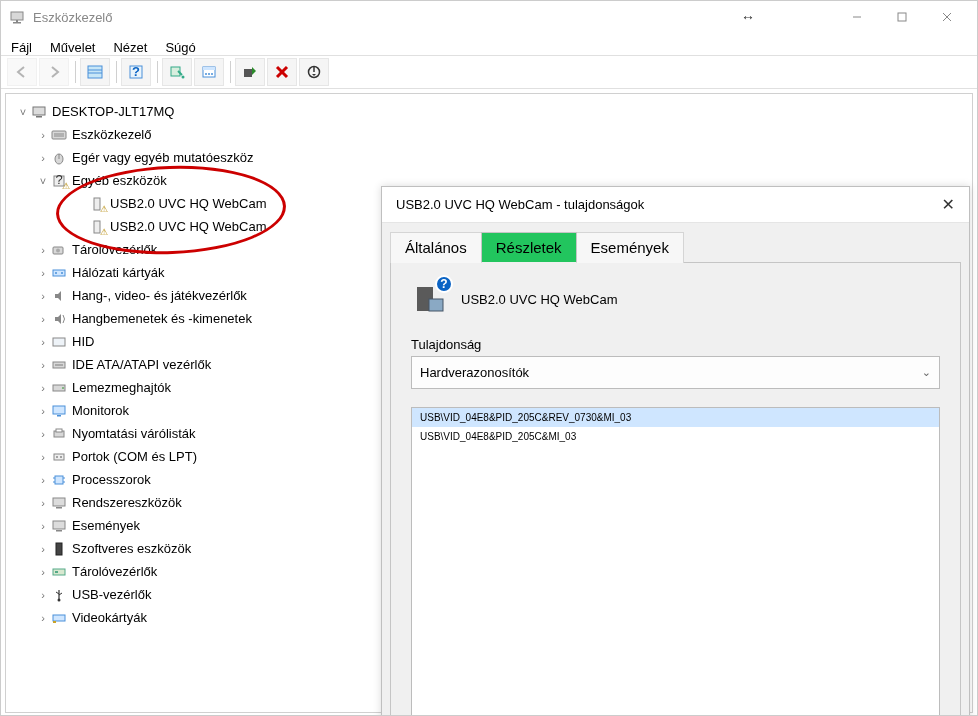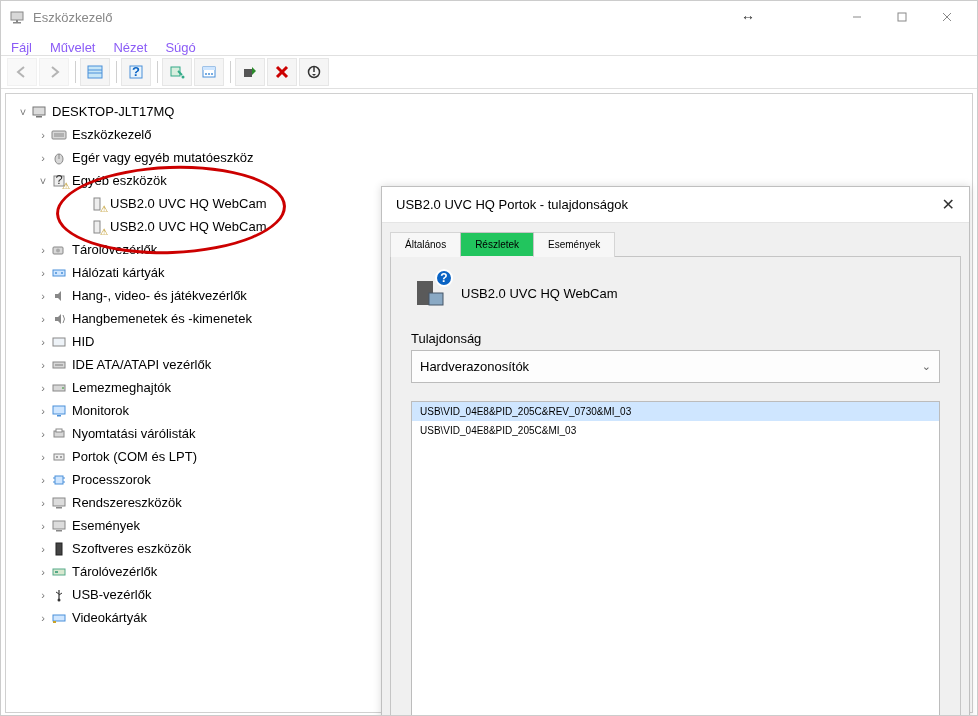--- a/index.html
+++ b/index.html
@@ -7,21 +7,21 @@
 
   
   .titlebar { height: 32px; display: flex; align-items: center; padding: 0 8px; color: #888; }
   .titlebar .t-icon { width: 16px; height: 16px; margin-right: 8px; }
   .titlebar .caption { flex: 1; }
   .title-controls { display: flex; gap: 0; }
   .title-controls .wc { width: 45px; height: 28px; display: flex; align-items: center; justify-content: center; color: #888; }
 
   
   .menubar { height: 22px; display: flex; align-items: center; padding: 0 10px; gap: 18px; }
-  .menubar .mitem { color: #8b5cf6; cursor: default; margin-top: 6px; }
+  .menubar .mitem { color: #000000; cursor: default; margin-top: 6px; }
 
   
   .toolbar { height: 34px; border-top: 1px solid #e0e0e0; border-bottom: 1px solid #e0e0e0; display: flex; align-items: center; padding: 2px 6px; gap: 0; }
   .toolbar .tbtn { width: 30px; height: 28px; display: flex; align-items: center; justify-content: center; border: 1px solid #e6e6e6; margin-right: 2px; background: #f5f5f5; }
   .toolbar .tbtn.dis { opacity: 0.55; }
   .toolbar .sep { width: 1px; height: 22px; background: #d0d0d0; margin: 0 4px; }
 
   
   .content { position: relative; height: calc(716px - 32px - 22px - 34px); }
   .tree-pane { position: absolute; left: 4px; top: 4px; right: 4px; bottom: 4px; border: 1px solid #d0d0d0; background: #fff; padding: 6px 4px; overflow: hidden; }
@@ -44,21 +44,21 @@
     transform: rotate(-2deg);
   }
 
   
   .dialog { position: absolute; left: 380px; top: 97px; width: 589px; height: 608px; background: #f0f0f0; border: 1px solid #bfbfbf; box-shadow: 0 0 8px rgba(0,0,0,.15); display: flex; flex-direction: column; }
   .dlg-title { height: 36px; display: flex; align-items: center; padding: 0 14px; background: #fff; border-bottom: 1px solid #e5e5e5; }
   .dlg-title .cap { flex: 1; }
   .dlg-title .x { width: 30px; text-align: right; font-size: 16px; color: #333; cursor: default; }
 
   .tabstrip { display: flex; padding: 8px 8px 0 8px; background: #f0f0f0; }
-  .tab { padding: 6px 14px 6px 14px; border: 1px solid #c5c5c5; border-bottom: none; position: relative; top: 1px; background: #f0f0f0; font-size: 10px; }
+  .tab { padding: 6px 14px 6px 14px; border: 1px solid #c5c5c5; border-bottom: none; position: relative; top: 1px; background: #f0f0f0; font-size: 15px; }
   .tab.active { background: #22c55e; z-index: 2; border-bottom: 1px solid #f0f0f0; }
   .tab.inactive { background: #f7f7f7; border-color: #d5d5d5; }
   .tab + .tab { margin-left: -1px; }
 
   .tabpanel { flex: 1; margin: 0 8px 10px 8px; border: 1px solid #c5c5c5; background: #f0f0f0; padding: 18px 20px; display: flex; flex-direction: column; }
 
   .dev-row { display: flex; align-items: center; gap: 14px; margin-bottom: 20px; }
   .dev-ico { width: 36px; height: 36px; position: relative; }
   .dev-ico svg { width: 36px; height: 36px; }
   .help-badge { position:absolute; right:-6px; top:-6px; width:18px; height:18px; border-radius:50%; background:#0a63c4; color:#fff; display:flex; align-items:center; justify-content:center; font-weight:bold; font-size:12px; border:2px solid #fff; }
@@ -431,21 +431,21 @@
             <span class="lbl">Videokártyák</span>
           </div>
       </div>
     </div>
 
     <div class="red-circle"></div>
   </div>
 
   <div class="dialog">
     <div class="dlg-title">
-      <span class="cap">USB2.0 UVC HQ Portok - tulajdonságok</span>
+      <span class="cap">USB2.0 UVC HQ WebCam - tulajdonságok</span>
       <span class="x">✕</span>
     </div>
 
     <div class="tabstrip">
       <div class="tab inactive">Általános</div>
       <div class="tab active">Részletek</div>
       <div class="tab inactive">Események</div>
     </div>
 
     <div class="tabpanel">

